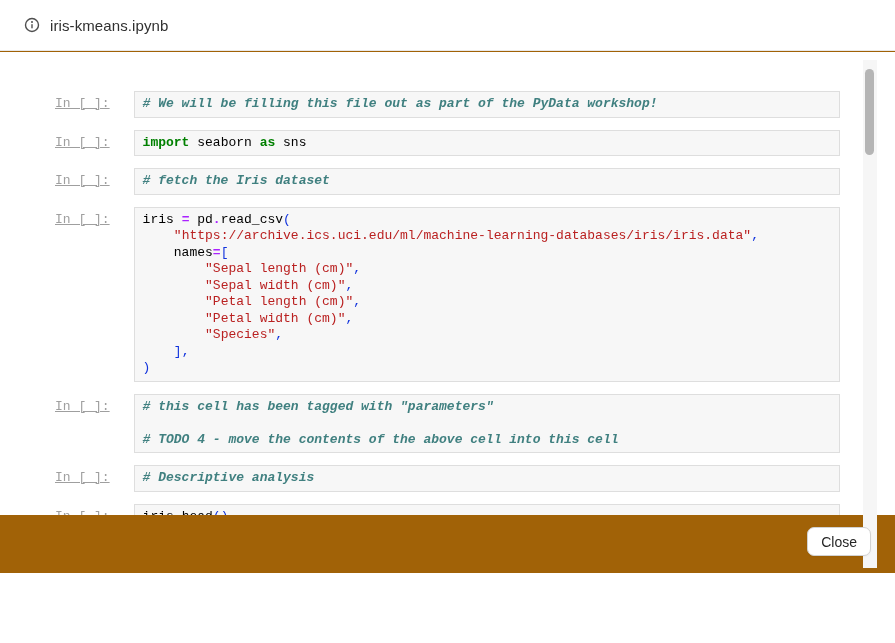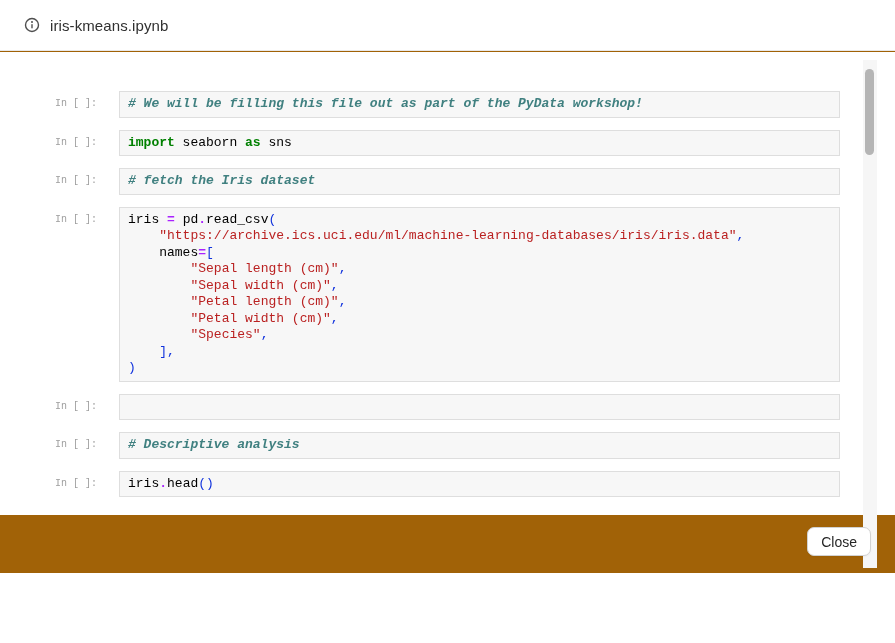--- a/index.html
+++ b/index.html
@@ -10,23 +10,23 @@
   .hdr { position: absolute; top: 0; left: 0; right: 0; height: 51px;
          display: flex; align-items: center; padding-left: 24px;
          border-bottom: 1px solid #e8e8e8; background: #fff; }
   .hdr .ico { display: inline-flex; margin-right: 10px; }
   .hdr .ttl { font-size: 15px; color: #303030; letter-spacing: .1px; }
 
   
   .nbwrap { position: absolute; top: 52px; left: 0; right: 0; bottom: 58px;
             overflow: hidden; padding: 39px 55px 0 55px; background: #fff; }
   .cell-row { display: flex; align-items: flex-start; margin-bottom: 12px; }
-  .prompt { flex: 0 0 51px; margin-right: 13px; padding-top: 5px;
+  .prompt { flex: 0 0 51px; margin-right: 24px; padding-top: 5px;
             font-family: "Liberation Mono", "DejaVu Sans Mono", monospace;
-            font-size: 10px; line-height: 16.5px; color: #9f9f9f; white-space: pre; }
+            font-size: 13px; line-height: 16.5px; color: #9f9f9f; white-space: pre; text-decoration: underline; }
   .codebox { flex: 1 1 auto; background: #f7f7f7; border: 1px solid #dedede;
              padding: 4px 8px; overflow: hidden; }
   .line { font-family: "Liberation Mono", "DejaVu Sans Mono", monospace;
           font-size: 13px; line-height: 16.5px; white-space: pre; color: #000; min-height: 16.5px; }
   .tok-k { color: var(--kw); font-weight: bold; }
   .tok-c { color: var(--cm); font-style: italic; font-weight: bold; }
   .tok-s { color: var(--st); }
   .tok-o { color: var(--op); font-weight: bold; }
   .tok-p { color: var(--pu); }
   .tok-t { color: #000; }
@@ -91,21 +91,23 @@
             <div class="line"><span class="tok-t">        </span><span class="tok-s">"Petal length (cm)"</span><span class="tok-p">,</span></div>
             <div class="line"><span class="tok-t">        </span><span class="tok-s">"Petal width (cm)"</span><span class="tok-p">,</span></div>
             <div class="line"><span class="tok-t">        </span><span class="tok-s">"Species"</span><span class="tok-p">,</span></div>
             <div class="line"><span class="tok-t">    </span><span class="tok-p">],</span></div>
             <div class="line"><span class="tok-p">)</span></div>
           </div>
         </div>
         <div class="cell-row">
           <div class="prompt">In [ ]:</div>
           <div class="codebox">
+            <div class="line"><span class="tok-c"># this cell has been tagged with "parameters"</span></div>
             <div class="line">&nbsp;</div>
+            <div class="line"><span class="tok-c"># TODO 4 - move the contents of the above cell into this cell</span></div>
           </div>
         </div>
         <div class="cell-row">
           <div class="prompt">In [ ]:</div>
           <div class="codebox">
             <div class="line"><span class="tok-c"># Descriptive analysis</span></div>
           </div>
         </div>
         <div class="cell-row">
           <div class="prompt">In [ ]:</div>

